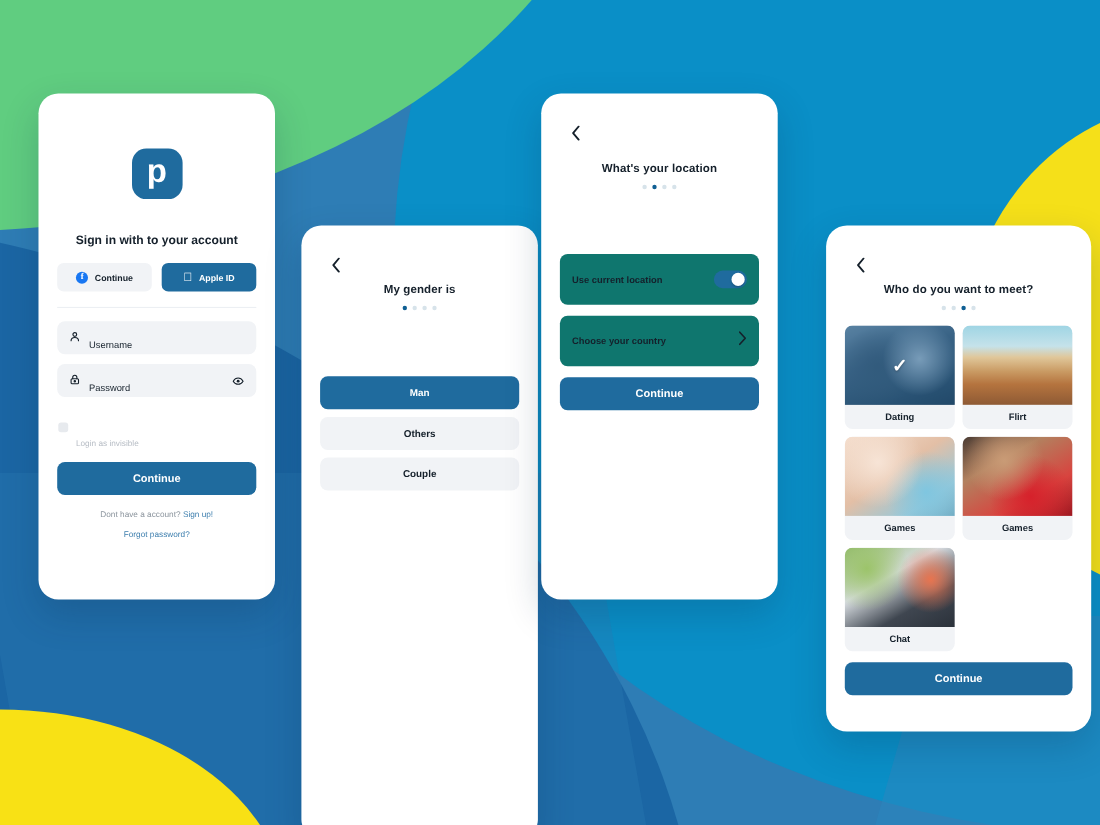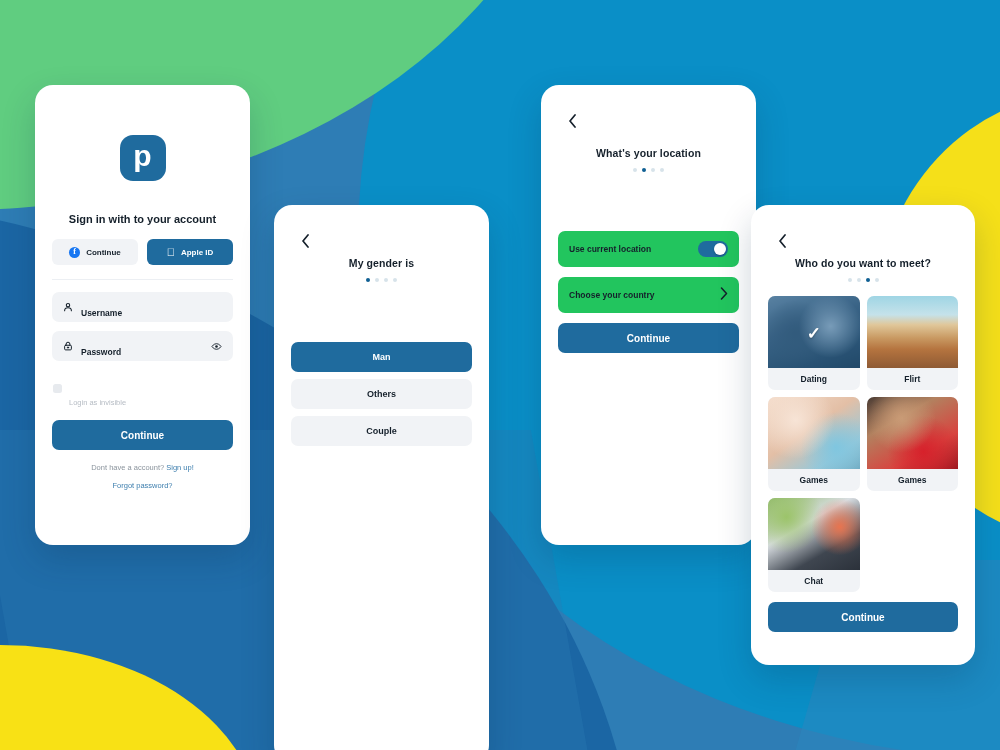--- a/index.html
+++ b/index.html
@@ -86,22 +86,22 @@
   
   .phone {
     position: absolute;
     background: #ffffff;
     border-radius: 18px;
     box-shadow: 0 14px 34px rgba(8,40,70,.20);
     overflow: hidden;
   }
   #phone1 { left: 35px;  top: 85px;  width: 215px; height: 460px; }
   #phone2 { left: 274px; top: 205px; width: 215px; height: 558px; }
-  #phone3 { left: 541px; top: 85px;  width: 215px; height: 460px; }
-  #phone4 { left: 751px; top: 205px; width: 224px; height: 460px; }
+  #phone3 { left: 492px; top: 85px;  width: 215px; height: 460px; }
+  #phone4 { left: 751px; top: 205px; width: 241px; height: 460px; border-radius: 19px; }
 
   .pad { padding: 0 17px; }
 
   
   .back-btn {
     position: absolute;
     left: 21px; top: 26px;
     width: 20px; height: 20px;
     display: flex; align-items: center; justify-content: center;
     cursor: pointer;
@@ -194,21 +194,21 @@
     border-radius: 7px;
     display: flex;
     align-items: center;
     padding: 0 11px;
     gap: 8px;
     margin-bottom: 9px;
     position: relative;
   }
   .field-label {
     font-size: 8.5px;
-    font-weight: bold;
+    font-weight: normal;
     color: #15202b;
     margin-top: 12px;
   }
   .field .eye {
     position: absolute; right: 11px;
     display: flex; align-items: center;
     cursor: pointer;
   }
 
   .checkbox-row {
@@ -259,23 +259,23 @@
     display: flex; align-items: center; justify-content: center;
     font-size: 9px;
     font-weight: bold;
     margin-bottom: 7px;
     cursor: pointer;
   }
   .opt.selected { background: #1f6b9e; color: #fff; }
 
   
   .row-card {
-    height: 36px;
+    height: 46px;
     border-radius: 7px;
-    background: #22c55e;
+    background: #0f766e;
     display: flex; align-items: center; justify-content: space-between;
     padding: 0 11px;
     margin-bottom: 10px;
     cursor: pointer;
   }
   .row-label {
     font-size: 8.5px;
     font-weight: bold;
     color: #15202b;
   }

